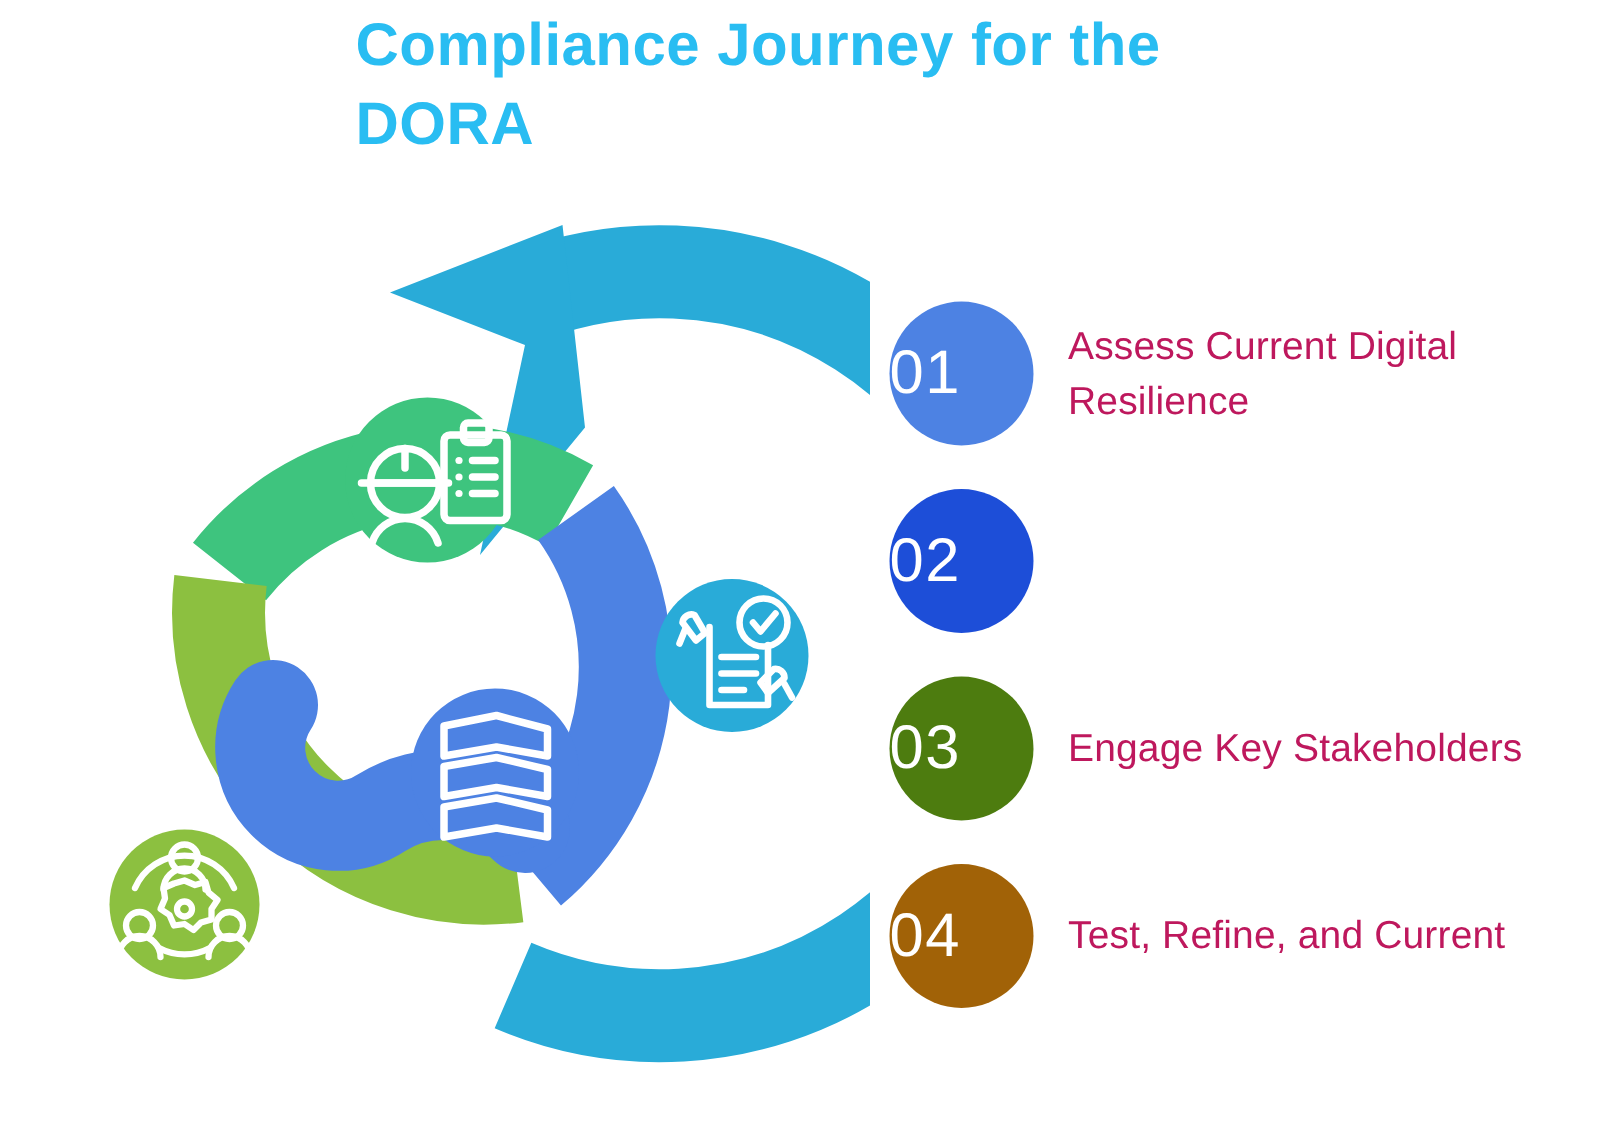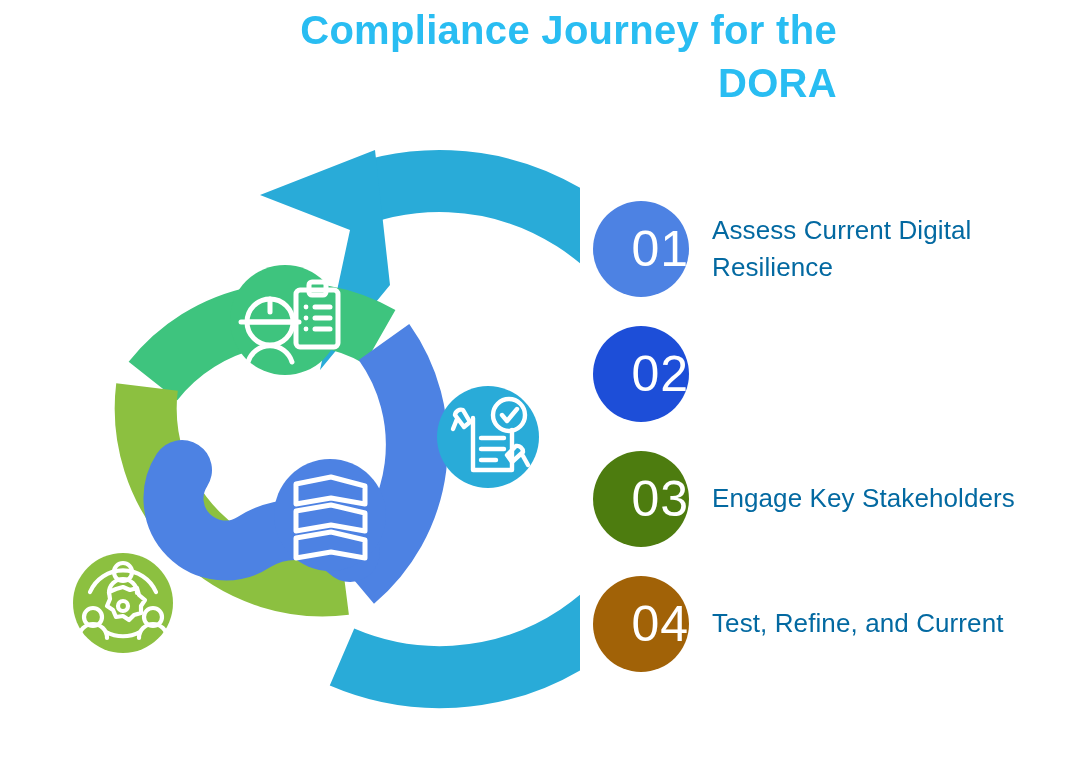--- a/index.html
+++ b/index.html
@@ -14,21 +14,21 @@
     overflow: hidden;
     font-family: "Liberation Sans", sans-serif;
   }
 
   
   #title {
     position: absolute;
     left: 237px;
     top: 4px;
     width: 600px;
-    text-align: right;
+    text-align: left;
     font-size: 40px;
     font-weight: bold;
     line-height: 1.33;
     letter-spacing: 0.3px;
     color: #29BDF2;
   }
   #title .t-line { display: block; }
 
   
   #diagram {
@@ -52,31 +52,31 @@
     align-items: center;
     height: 125px;
   }
   .legend-badge {
     width: 96px;
     height: 96px;
     min-width: 96px;
     border-radius: 50%;
     display: flex;
     align-items: center;
-    justify-content: flex-end;
+    justify-content: flex-start;
     color: #ffffff;
-    font-size: 50px;
+    font-size: 41px;
     font-weight: 300;
     letter-spacing: 1px;
   }
   .legend-text {
     margin-left: 23px;
     font-size: 26px;
     line-height: 1.42;
-    color: #0369a1;
+    color: #be185d;
     letter-spacing: 0.1px;
   }
 </style>
 </head>
 <body>
 
 <div id="title">
   <span class="t-line">Compliance Journey for the</span>
   <span class="t-line">DORA</span>
 </div>

